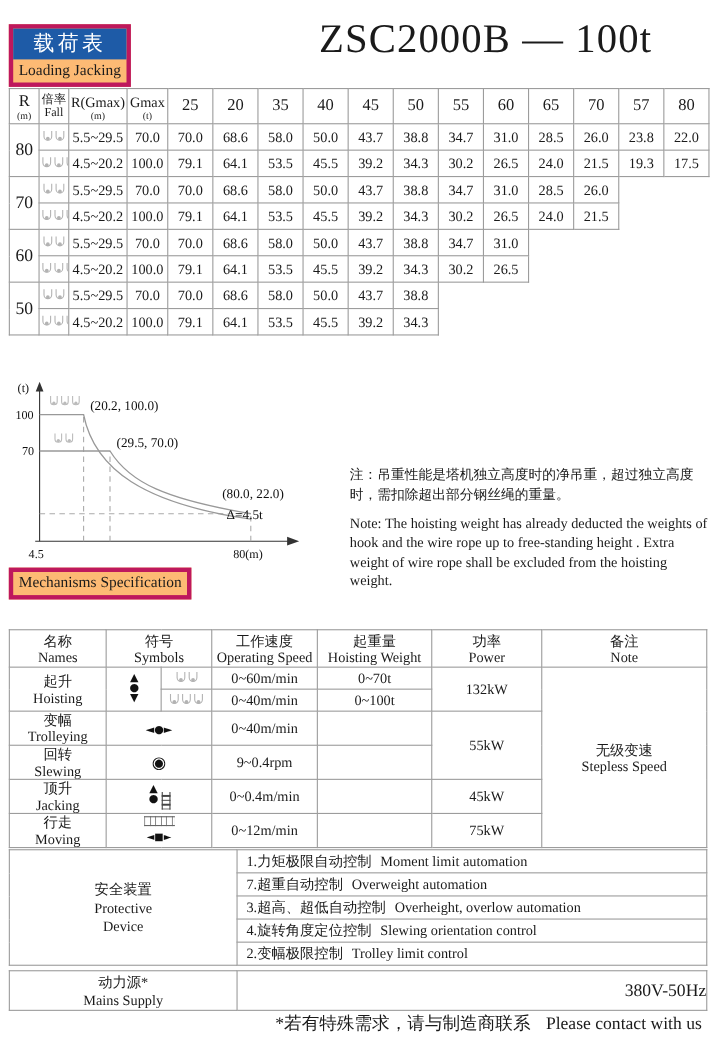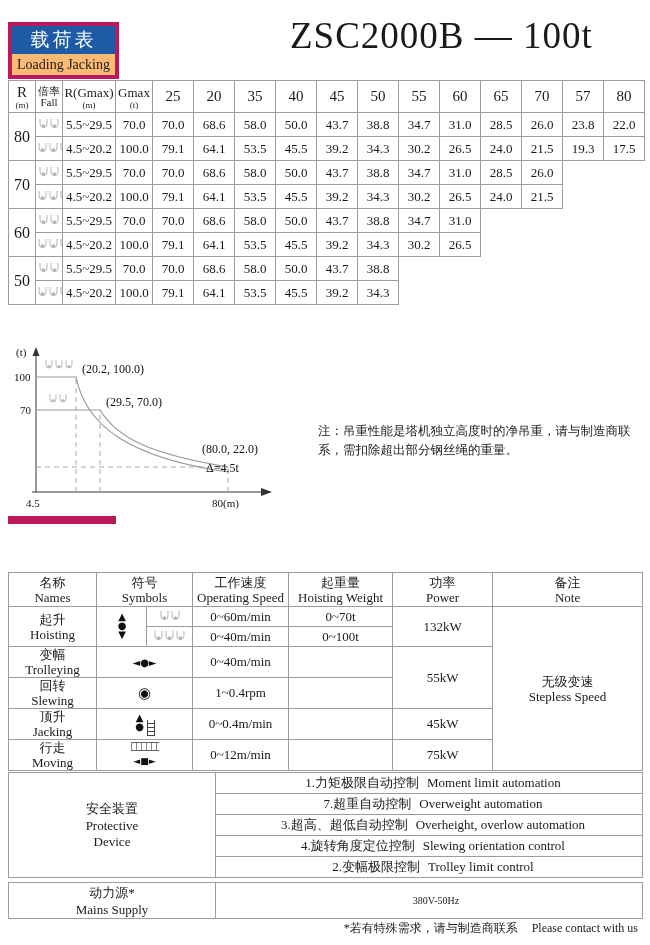--- a/index.html
+++ b/index.html
@@ -43,26 +43,26 @@
   .glyph{font-family:"DejaVu Sans",sans-serif;font-size:10px;color:#111}
   .glyph.big{font-size:15px}
   .vladder{display:inline-block;width:6px;height:16px;border-left:1px solid #444;border-right:1px solid #444;
            background:repeating-linear-gradient(0deg,#444 0 1px,transparent 1px 4px);vertical-align:middle;margin-left:3px}
   .rail{display:block;width:28px;height:7px;margin:0 auto 1px auto;border-top:1px solid #666;border-bottom:1px solid #666;
         background:repeating-linear-gradient(90deg,#888 0 1px,transparent 1px 5px)}
   .symcell{vertical-align:middle}
   
   .prot{position:absolute;top:772px;left:8px;width:634px;font-size:13px}
   .prot tr{height:21px}
-  .prot td.item{text-align:center;padding-left:8px}
+  .prot td.item{text-align:left;padding-left:8px}
   .prot td.item .en{margin-left:8px}
   .mains{position:absolute;top:882px;left:8px;width:634px;font-size:13px}
   .mains tr{height:36px}
-  .mains td.val{text-align:center;padding-left:14px;font-size:10px}
-  .footer{position:absolute;top:920px;right:12px;font-size:12px;white-space:nowrap}
+  .mains td.val{text-align:right;padding-left:14px;font-size:16px}
+  .footer{position:absolute;top:920px;right:12px;font-size:16px;white-space:nowrap}
   .footer .en{margin-left:14px}
 </style>
 </head>
 <body>
 
 <div class="secbox" style="top:22px">
   <span class="cn">载荷表</span>
   <span class="en">Loading Jacking</span>
 </div>
 <div class="pagetitle">ZSC2000B — 100t</div>
@@ -358,24 +358,26 @@
   <text x="14" y="72">70</text>
   <text x="20" y="165">4.5</text>
   <text x="206" y="165">80(m)</text>
   <text class="pt" x="76" y="31">(20.2, 100.0)</text>
   <text class="pt" x="100" y="64">(29.5, 70.0)</text>
   <text class="pt" x="196" y="111">(80.0, 22.0)</text>
   <text class="pt" x="200" y="130">Δ=4.5t</text>
 </svg>
 
 <div class="noteblk">
-  <p class="cn">注：吊重性能是塔机独立高度时的净吊重，请与制造商联系，需扣除超出部分钢丝绳的重量。</p>
+  <p class="cn">注：吊重性能是塔机独立高度时的净吊重，超过独立高度时，需扣除超出部分钢丝绳的重量。</p>
+  <p class="en">Note: The hoisting weight has already deducted the weights of hook and the wire rope up to free-standing height . Extra weight of wire rope shall be excluded from the hoisting weight.</p>
 </div>
 
 <div class="secbox" style="top:516px">
+  <span class="en">Mechanisms Specification</span>
 </div>
 
 <table class="mech">
 <colgroup>
       <col style="width:88px">
       <col style="width:50px">
       <col style="width:46px">
       <col style="width:96px">
       <col style="width:104px">
       <col style="width:100px">
@@ -427,21 +429,21 @@
 <tr>
   <td class="two"><span>变幅</span><br><span>Trolleying</span></td>
   <td colspan="2"><span class="glyph">◄●►</span></td>
   <td>0~40m/min</td>
   <td></td>
   <td rowspan="2">55kW</td>
 </tr>
 <tr>
   <td class="two"><span>回转</span><br><span>Slewing</span></td>
   <td colspan="2"><span class="glyph big">◉</span></td>
-  <td>1~0.4rpm</td>
+  <td>9~0.4rpm</td>
   <td></td>
 </tr>
 <tr>
   <td class="two"><span>顶升</span><br><span>Jacking</span></td>
   <td colspan="2"><span class="vtext">▲●</span><span class="vladder"></span></td>
   <td>0~0.4m/min</td>
   <td></td>
   <td>45kW</td>
 </tr>
 <tr>

